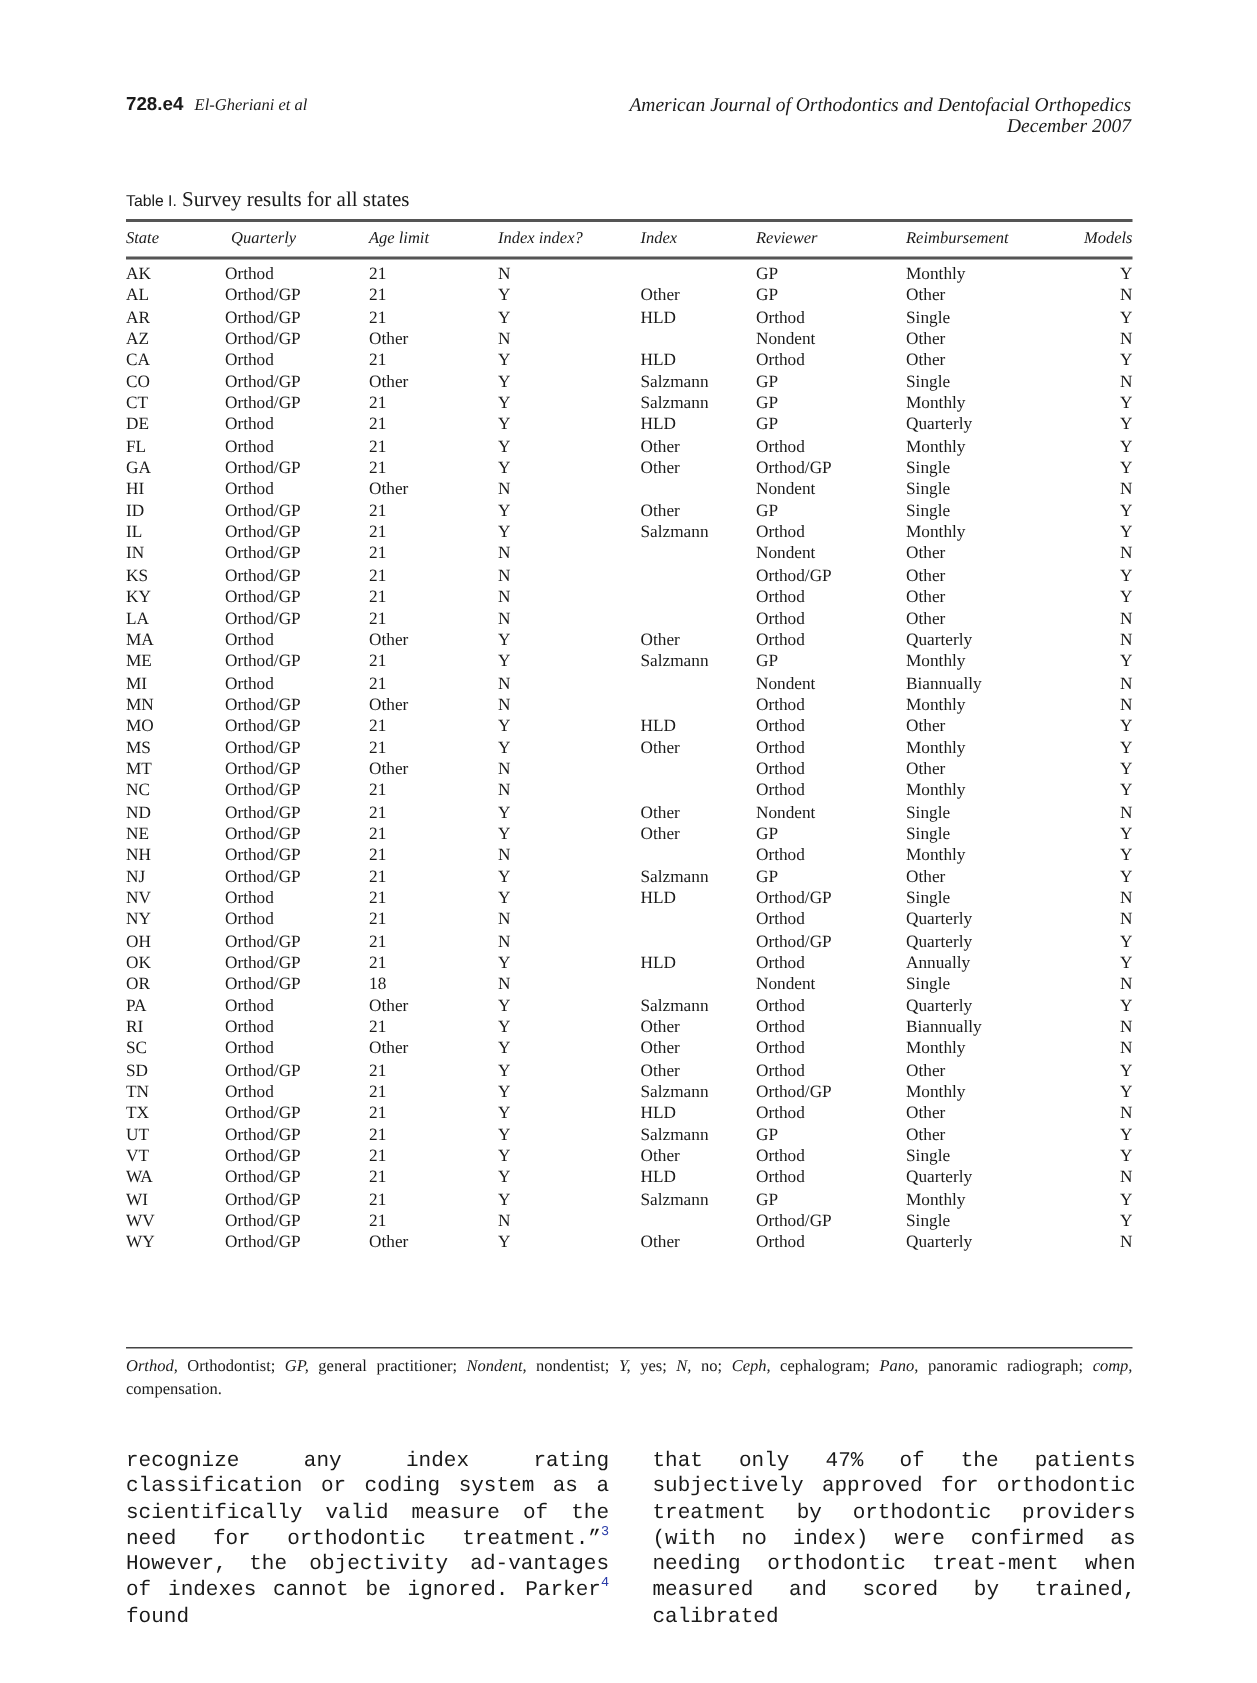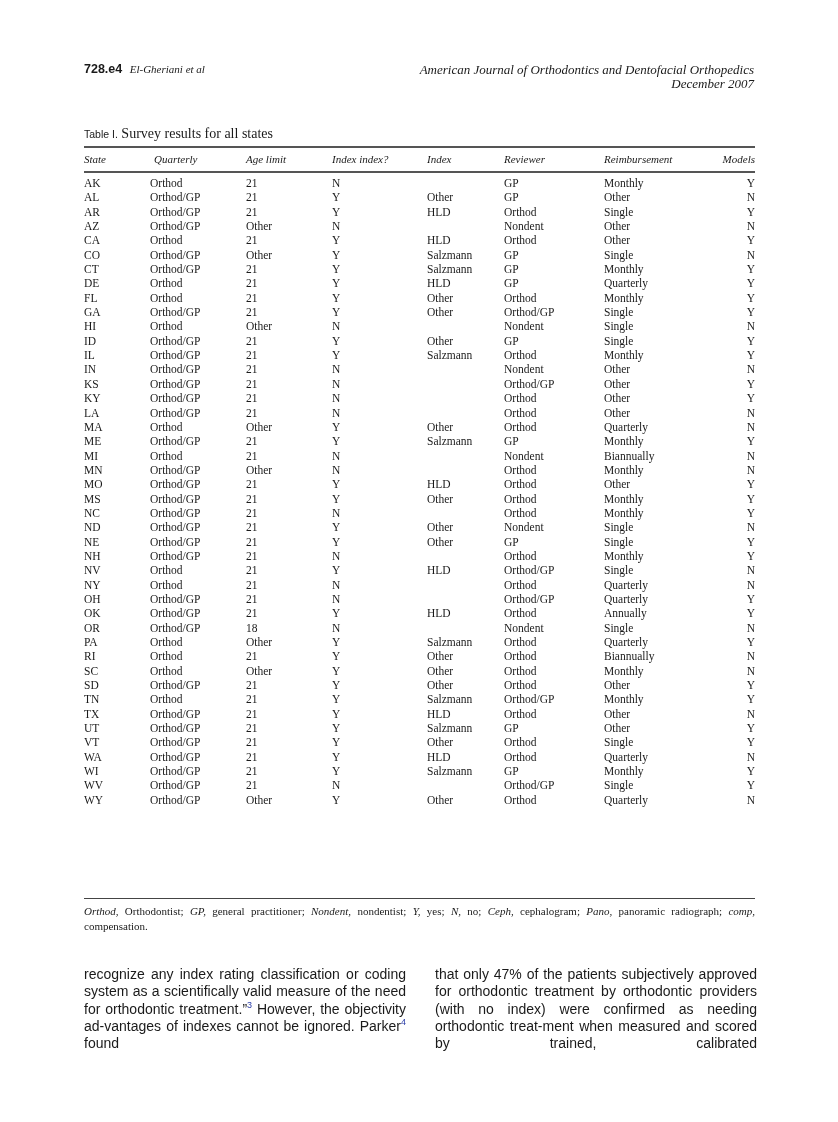--- a/index.html
+++ b/index.html
@@ -16,21 +16,21 @@
   .rule.bot { top: 898px; height: 1px; background: #444; }
   table.survey { position: absolute; left: 84px; top: 147px; width: 671px; border-collapse: collapse; font-family: Liberation Serif, serif; font-size: 11.5px; }
   table.survey th { font-style: italic; font-weight: normal; text-align: left; height: 24px; padding: 0; font-size: 11px; }
   table.survey td { padding: 0; height: 14.35px; line-height: 14.35px; white-space: nowrap; }
   table.survey tbody tr:first-child td { padding-top: 5px; }
   .c1 { width: 66px; } .c2 { width: 92px; } .c3 { width: 86px; } .c4 { width: 95px; }
   .c5 { width: 77px; } .c6 { width: 100px; } .c7 { width: 107px; } .c8 { text-align: right !important; }
   th.c2 { padding-left: 4px !important; } th.c3 { padding-left: 0px; }
   .footnote { position: absolute; left: 84px; top: 904px; width: 671px; font-family: "Liberation Serif", serif; font-size: 11px; line-height: 15px; text-align: justify; }
   .footnote i { font-style: italic; }
-  .col { position: absolute; top: 966px; width: 322px; font-family: Liberation Sans, sans-serif; font-size: 14px; line-height: 17.3px; text-align: justify; text-align-last: justify; }
+  .col { position: absolute; top: 966px; width: 322px; font-family: Liberation Mono, monospace; font-size: 14px; line-height: 17.3px; text-align: justify; text-align-last: justify; }
   .col.left { left: 84px; }
   .col.right { left: 435px; }
   .col sup { font-size: 9px; color: #2a3ca8; line-height: 0; }
 </style>
 </head>
 <body>
 
 <div class="header-left">
   <span class="pg">728.e4</span>
   <span class="auth">El-Gheriani et al</span>
@@ -286,20 +286,30 @@
         <td class="c1">MS</td>
         <td class="c2">Orthod/GP</td>
         <td class="c3">21</td>
         <td class="c4">Y</td>
         <td class="c5">Other</td>
         <td class="c6">Orthod</td>
         <td class="c7">Monthly</td>
         <td class="c8">Y</td>
       </tr>
       <tr>
+        <td class="c1">MT</td>
+        <td class="c2">Orthod/GP</td>
+        <td class="c3">Other</td>
+        <td class="c4">N</td>
+        <td class="c5"></td>
+        <td class="c6">Orthod</td>
+        <td class="c7">Other</td>
+        <td class="c8">Y</td>
+      </tr>
+      <tr>
         <td class="c1">NC</td>
         <td class="c2">Orthod/GP</td>
         <td class="c3">21</td>
         <td class="c4">N</td>
         <td class="c5"></td>
         <td class="c6">Orthod</td>
         <td class="c7">Monthly</td>
         <td class="c8">Y</td>
       </tr>
       <tr>
@@ -323,20 +333,30 @@
         <td class="c8">Y</td>
       </tr>
       <tr>
         <td class="c1">NH</td>
         <td class="c2">Orthod/GP</td>
         <td class="c3">21</td>
         <td class="c4">N</td>
         <td class="c5"></td>
         <td class="c6">Orthod</td>
         <td class="c7">Monthly</td>
+        <td class="c8">Y</td>
+      </tr>
+      <tr>
+        <td class="c1">NJ</td>
+        <td class="c2">Orthod/GP</td>
+        <td class="c3">21</td>
+        <td class="c4">Y</td>
+        <td class="c5">Salzmann</td>
+        <td class="c6">GP</td>
+        <td class="c7">Other</td>
         <td class="c8">Y</td>
       </tr>
       <tr>
         <td class="c1">NV</td>
         <td class="c2">Orthod</td>
         <td class="c3">21</td>
         <td class="c4">Y</td>
         <td class="c5">HLD</td>
         <td class="c6">Orthod/GP</td>
         <td class="c7">Single</td>

